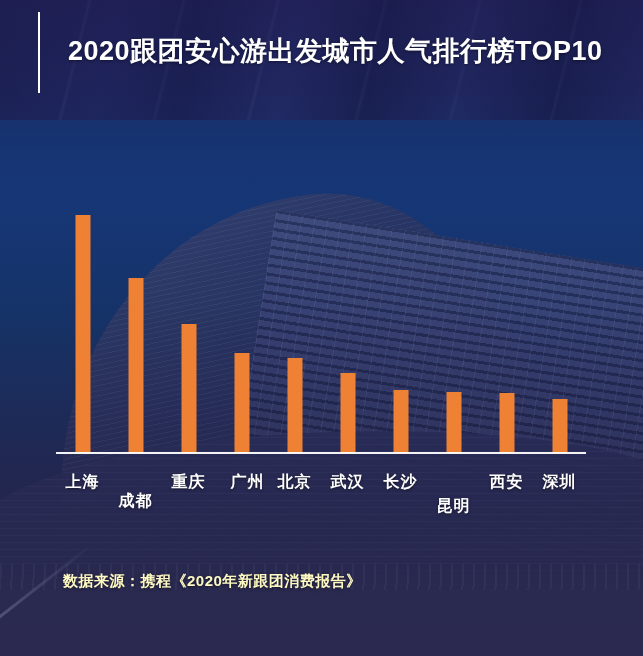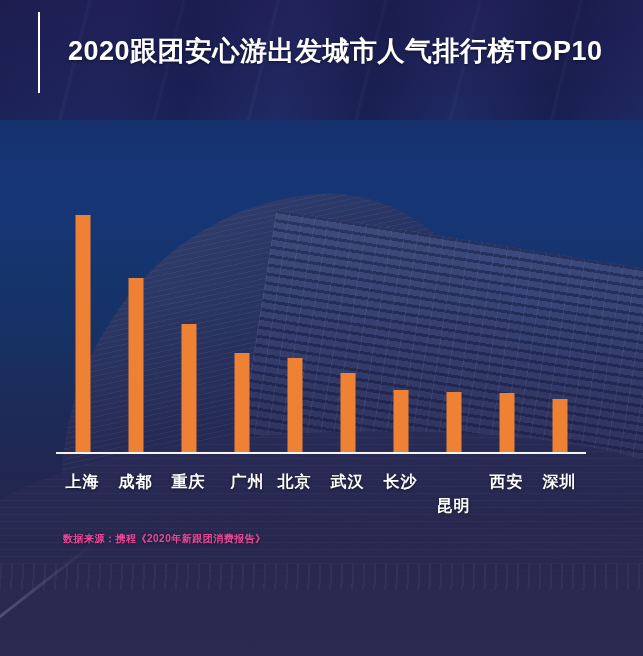--- a/index.html
+++ b/index.html
@@ -199,23 +199,23 @@
     font-size: 16px;
     font-weight: bold;
     letter-spacing: 1px;
     text-shadow: 0 1px 3px rgba(0,0,0,0.55);
   }
 
   
   .source-note {
     position: absolute;
     left: 63px;
-    top: 532px;
-    color: #ec4899;
-    font-size: 10px;
+    top: 572px;
+    color: #fef9c3;
+    font-size: 15px;
     font-weight: bold;
     letter-spacing: 0.5px;
     white-space: nowrap;
     text-shadow: 0 1px 3px rgba(0,0,0,0.5);
   }
 </style>
 </head>
 <body>
 
 <div id="page">
@@ -263,21 +263,21 @@
         <div class="bar-slot" style="left: 424px; width: 53px;">
           <div class="bar" style="height: 59.6154px; background: rgb(239, 129, 53);"></div>
         </div>
         <div class="bar-slot" style="left: 477px; width: 53px;">
           <div class="bar" style="height: 53.6538px; background: rgb(239, 129, 53);"></div>
         </div>
       </div>
     <div class="axis-line"></div>
     <div class="tick-labels" id="tick-labels">
         <div class="tick-label" style="left: 0px; width: 53px;">上海</div>
-        <div class="tick-label" style="left: 53px; width: 53px;">成都</div>
+        <div class="tick-label" style="left: 53px; width: 53px; margin-top: 19px;">成都</div>
         <div class="tick-label" style="left: 106px; width: 53px;">重庆</div>
         <div class="tick-label" style="left: 165px; width: 53px;">广州</div>
         <div class="tick-label" style="left: 212px; width: 53px;">北京</div>
         <div class="tick-label" style="left: 265px; width: 53px;">武汉</div>
         <div class="tick-label" style="left: 318px; width: 53px;">长沙</div>
         <div class="tick-label" style="left: 371px; width: 53px; margin-top: 24px;">昆明</div>
         <div class="tick-label" style="left: 424px; width: 53px; text-align: center;">西安</div>
         <div class="tick-label" style="left: 477px; width: 53px;">深圳</div>
       </div>
   </div>

